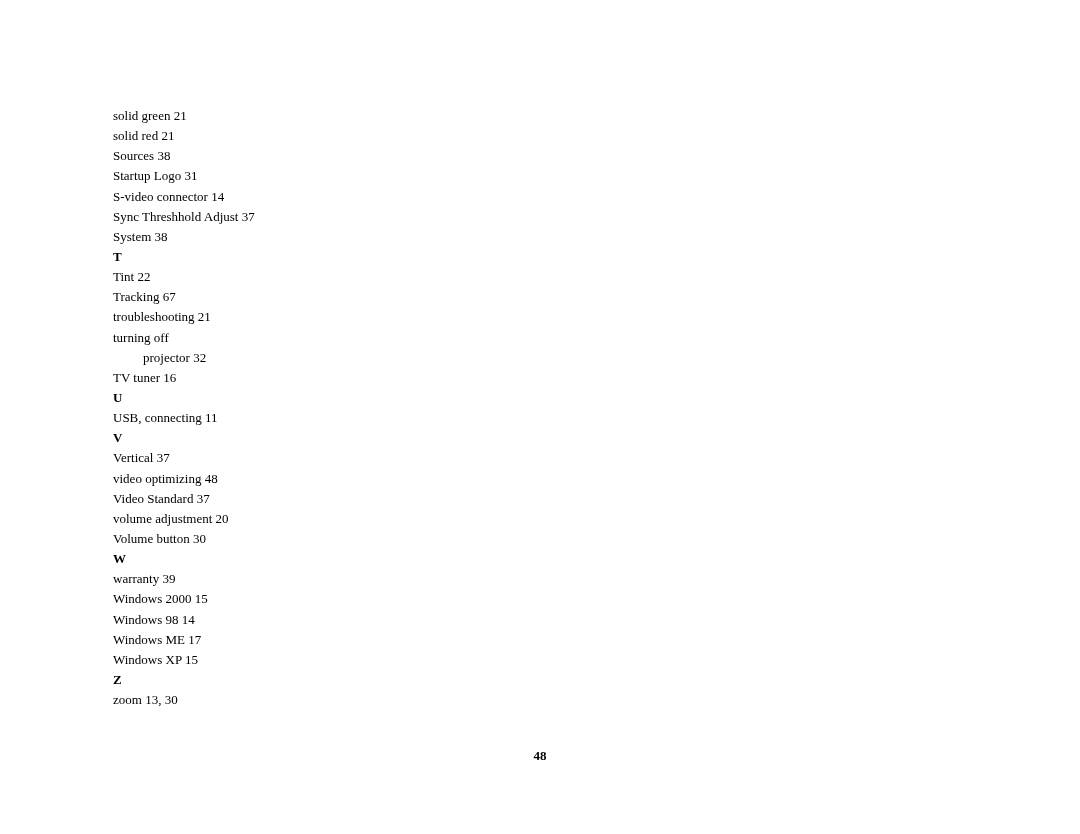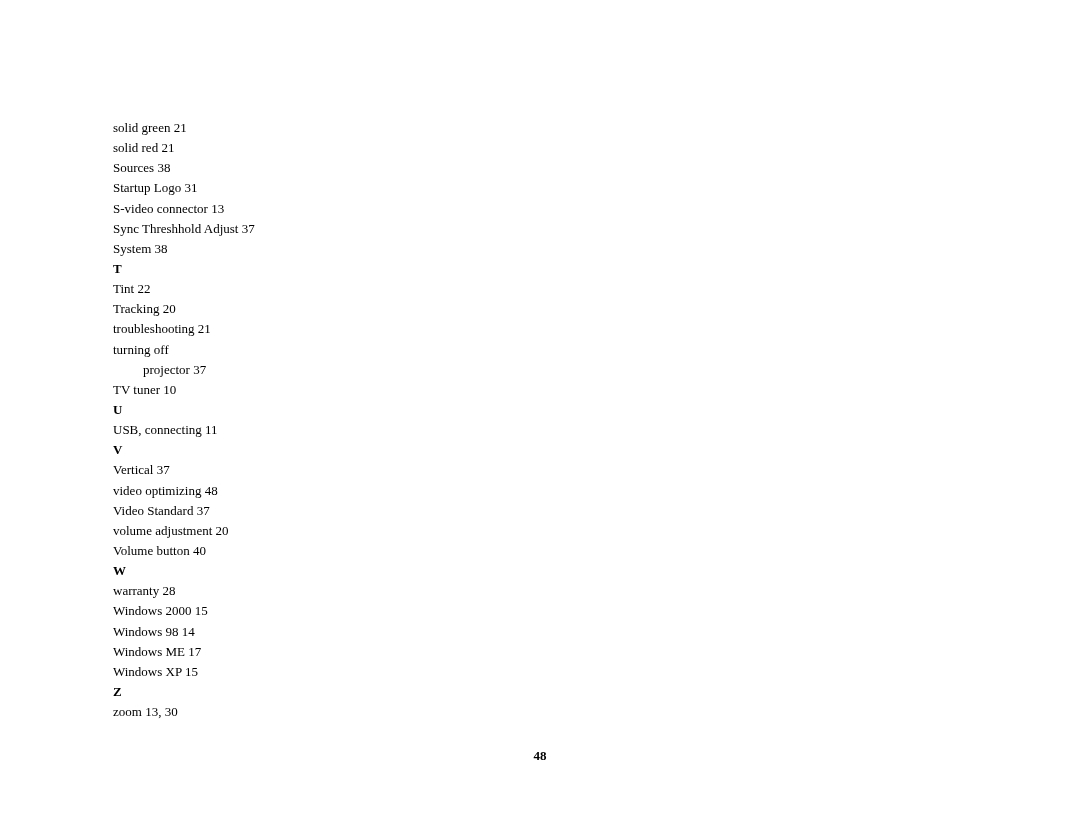--- a/index.html
+++ b/index.html
@@ -13,21 +13,21 @@
       height: 834px;
       background: #ffffff;
       font-family: "Times New Roman", Times, serif;
       font-size: 13px;
       color: #000000;
       position: relative;
     }
 
     .page-content {
       position: absolute;
-      top: 118px;
+      top: 106px;
       left: 113px;
       line-height: 1.55;
     }
 
     .index-entry {
       display: block;
     }
 
     .index-entry.bold {
       font-weight: bold;
@@ -48,40 +48,40 @@
     }
   </style>
 </head>
 <body>
 
 <div class="page-content">
 <span class="index-entry">solid green 21</span>
     <span class="index-entry">solid red 21</span>
     <span class="index-entry">Sources 38</span>
     <span class="index-entry">Startup Logo 31</span>
-    <span class="index-entry">S-video connector 13</span>
+    <span class="index-entry">S-video connector 14</span>
     <span class="index-entry">Sync Threshhold Adjust 37</span>
     <span class="index-entry">System 38</span>
     <span class="index-entry bold">T</span>
     <span class="index-entry">Tint 22</span>
-    <span class="index-entry">Tracking 20</span>
+    <span class="index-entry">Tracking 67</span>
     <span class="index-entry">troubleshooting 21</span>
     <span class="index-entry">turning off</span>
-    <span class="index-entry indented">projector 37</span>
-    <span class="index-entry">TV tuner 10</span>
+    <span class="index-entry indented">projector 32</span>
+    <span class="index-entry">TV tuner 16</span>
     <span class="index-entry bold">U</span>
     <span class="index-entry">USB, connecting 11</span>
     <span class="index-entry bold">V</span>
     <span class="index-entry">Vertical 37</span>
     <span class="index-entry">video optimizing 48</span>
     <span class="index-entry">Video Standard 37</span>
     <span class="index-entry">volume adjustment 20</span>
-    <span class="index-entry">Volume button 40</span>
+    <span class="index-entry">Volume button 30</span>
     <span class="index-entry bold">W</span>
-    <span class="index-entry">warranty 28</span>
+    <span class="index-entry">warranty 39</span>
     <span class="index-entry">Windows 2000 15</span>
     <span class="index-entry">Windows 98 14</span>
     <span class="index-entry">Windows ME 17</span>
     <span class="index-entry">Windows XP 15</span>
     <span class="index-entry bold">Z</span>
     <span class="index-entry">zoom 13, 30</span>
   </div>
 
 <div class="page-number">48</div>
 

